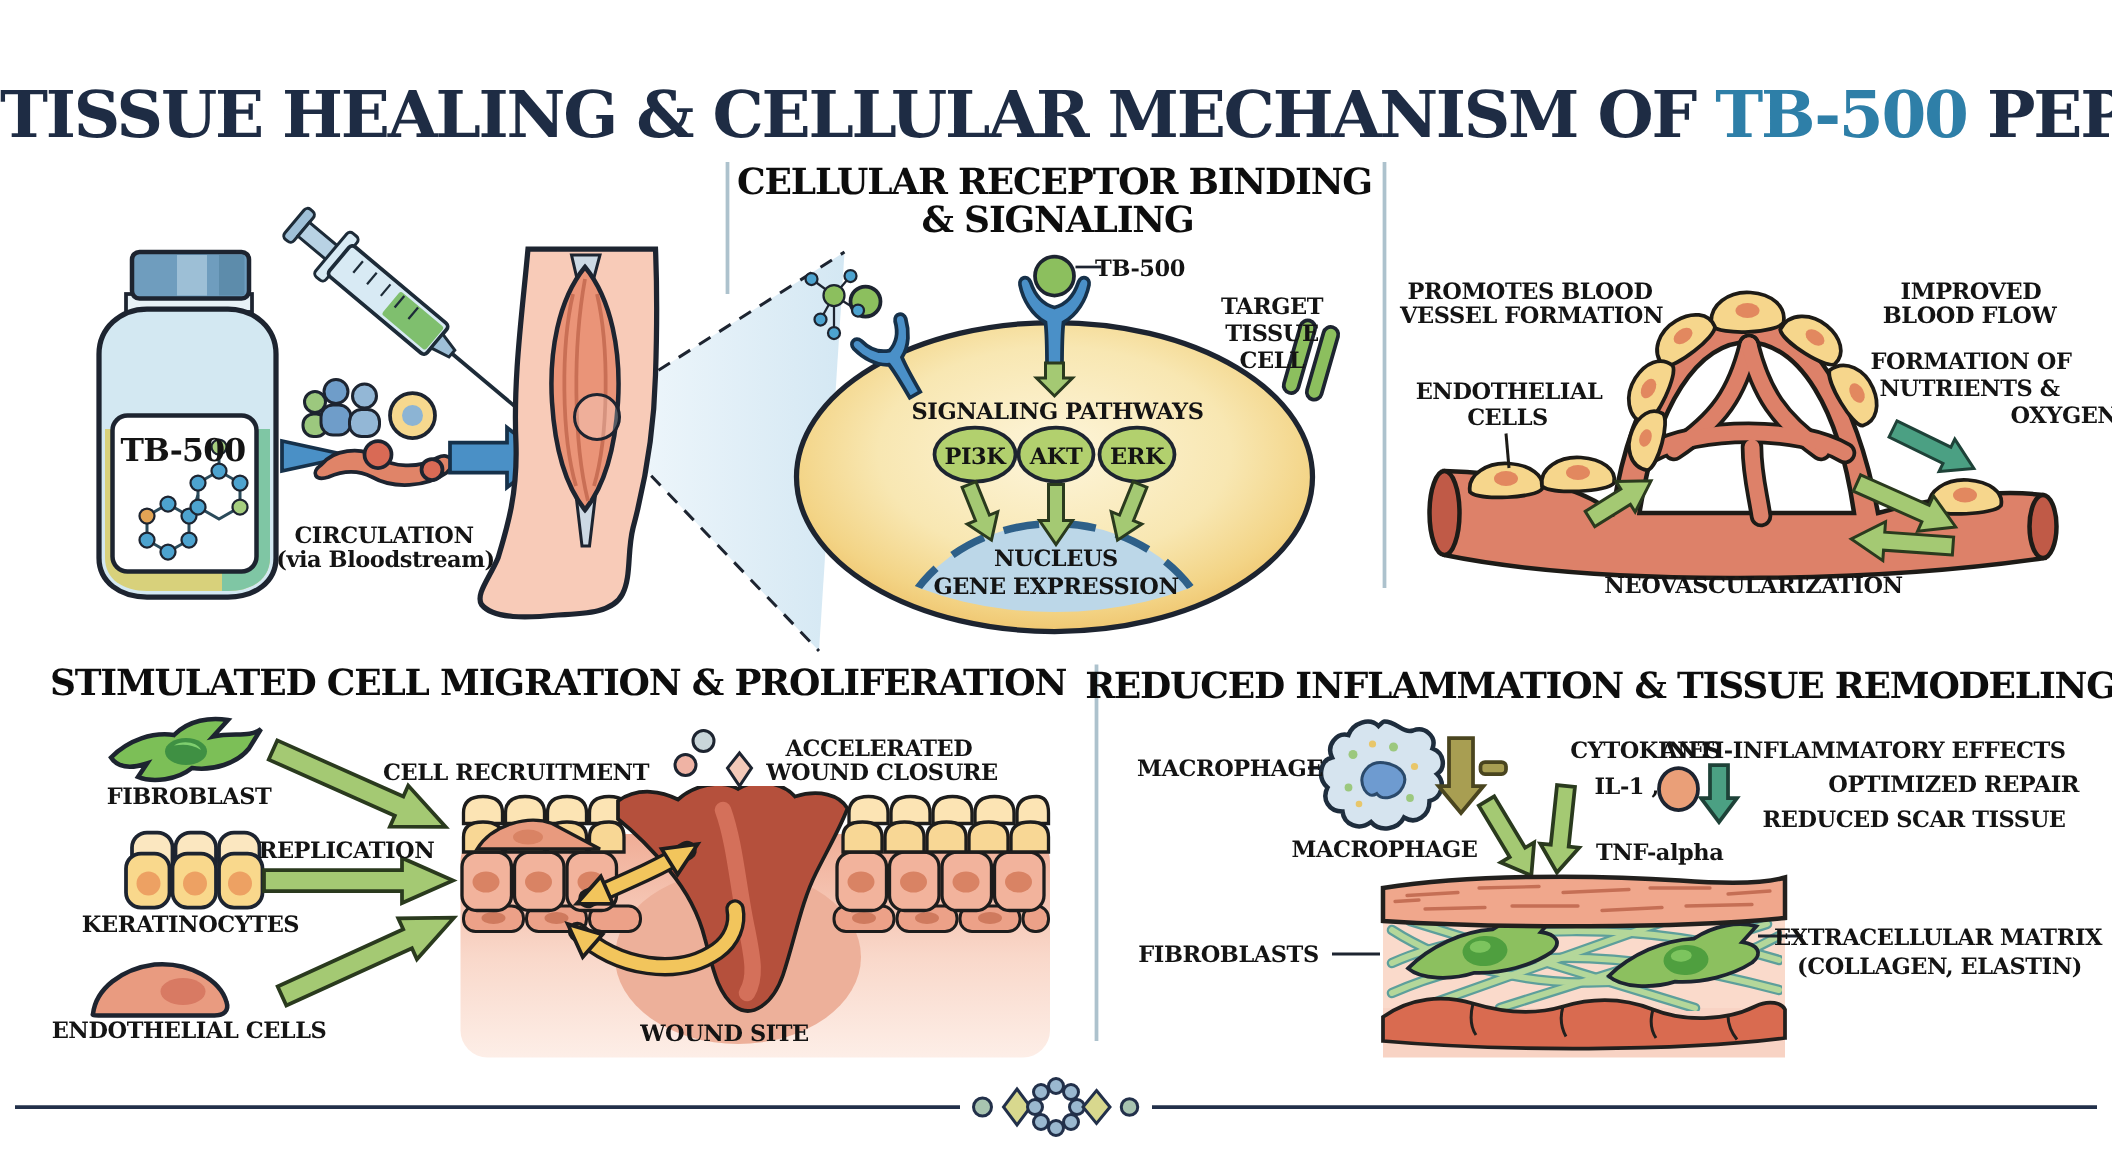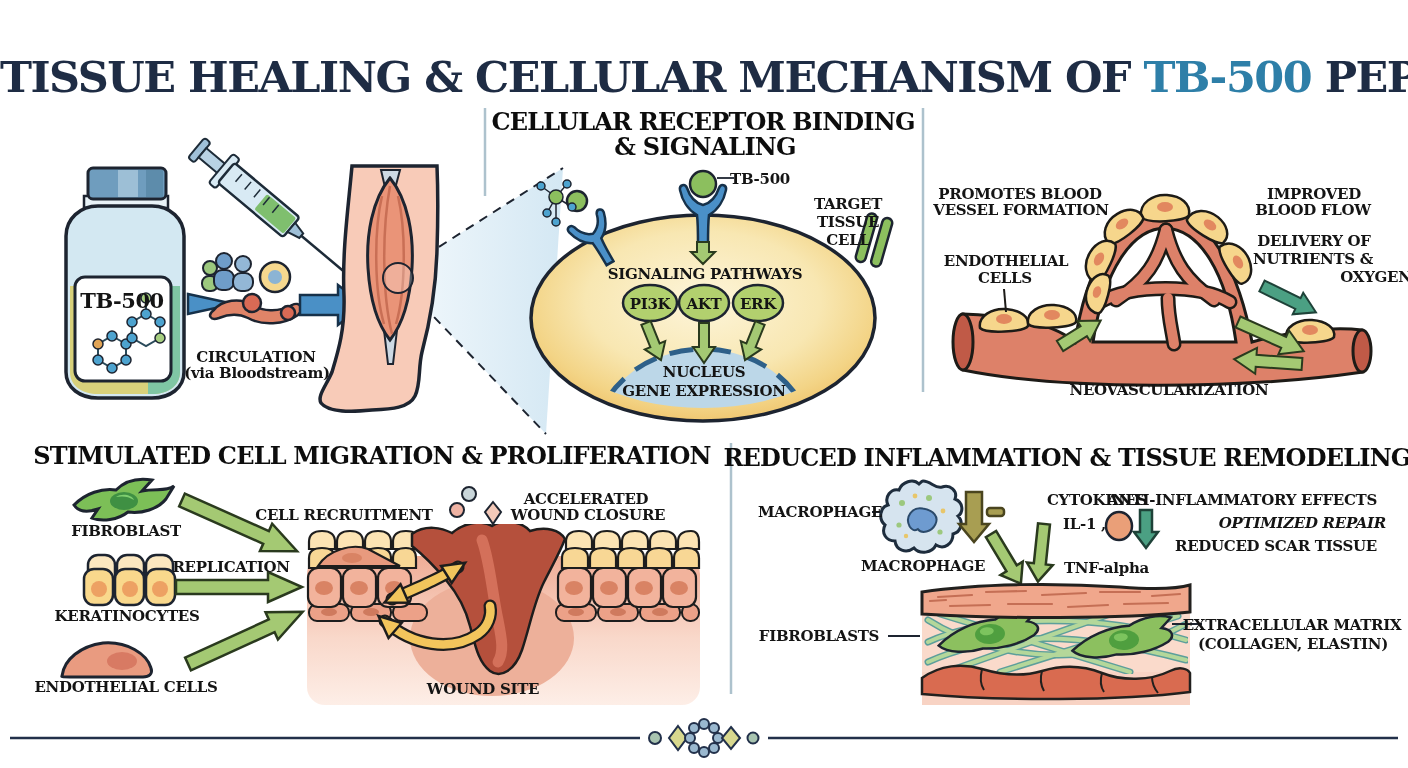--- a/index.html
+++ b/index.html
@@ -512,21 +512,21 @@
 <div class="lbl s" style="left:758px;top:304px;">ERK</div>
 <div class="lbl s" style="left:704px;top:372px;">NUCLEUS</div>
 <div class="lbl s" style="left:704px;top:391px;">GENE EXPRESSION</div>
 
 <div class="lbl s" style="left:1020px;top:194px;">PROMOTES BLOOD</div>
 <div class="lbl s" style="left:1021px;top:210px;">VESSEL FORMATION</div>
 <div class="lbl s" style="left:1314px;top:194px;">IMPROVED</div>
 <div class="lbl s" style="left:1313px;top:210px;">BLOOD FLOW</div>
 <div class="lbl s" style="left:1006px;top:261px;">ENDOTHELIAL</div>
 <div class="lbl s" style="left:1005px;top:278px;">CELLS</div>
-<div class="lbl s" style="left:1314px;top:241px;">DELIVERY OF</div>
+<div class="lbl s" style="left:1314px;top:241px;">FORMATION OF</div>
 <div class="lbl s" style="left:1313px;top:259px;">NUTRIENTS &amp;</div>
 <div class="lbl s" style="left:1376px;top:277px;">OXYGEN</div>
 <div class="lbl s" style="left:1169px;top:390px;">NEOVASCULARIZATION</div>
 
 <div class="lbl h2" style="left:372px;top:455px;">STIMULATED CELL MIGRATION &amp; PROLIFERATION</div>
 <div class="lbl s" style="left:126px;top:531px;">FIBROBLAST</div>
 <div class="lbl s" style="left:231px;top:567px;">REPLICATION</div>
 <div class="lbl s" style="left:127px;top:616px;">KERATINOCYTES</div>
 <div class="lbl s" style="left:126px;top:687px;">ENDOTHELIAL CELLS</div>
 <div class="lbl s" style="left:344px;top:515px;">CELL RECRUITMENT</div>
@@ -534,19 +534,19 @@
 <div class="lbl s" style="left:588px;top:515px;">WOUND CLOSURE</div>
 <div class="lbl s" style="left:483px;top:689px;">WOUND SITE</div>
 
 <div class="lbl h2" style="left:1067px;top:457px;">REDUCED INFLAMMATION &amp; TISSUE REMODELING</div>
 <div class="lbl s" style="left:820px;top:512px;">MACROPHAGE</div>
 <div class="lbl s" style="left:923px;top:566px;">MACROPHAGE</div>
 <div class="lbl s" style="left:1097px;top:500px;">CYTOKINES</div>
 <div class="lbl s left" style="left:1063px;top:524px;">IL-1 ,</div>
 <div class="lbl s left" style="left:1064px;top:548px;margin-top:20px;">TNF-alpha</div>
 <div class="lbl s right" style="left:1377px;top:500px;">ANTI-INFLAMMATORY EFFECTS</div>
-<div class="lbl s right" style="left:1386px;top:523px;font-style:italic;">OPTIMIZED REPAIR</div>
+<div class="lbl s right" style="left:1386px;top:523px;">OPTIMIZED REPAIR</div>
 <div class="lbl s right" style="left:1377px;top:546px;">REDUCED SCAR TISSUE</div>
 <div class="lbl s" style="left:819px;top:636px;">FIBROBLASTS</div>
 <div class="lbl s" style="left:1292px;top:625px;">EXTRACELLULAR MATRIX</div>
 <div class="lbl s" style="left:1293px;top:644px;">(COLLAGEN, ELASTIN)</div>
 
 </div>
 
 </body></html>

